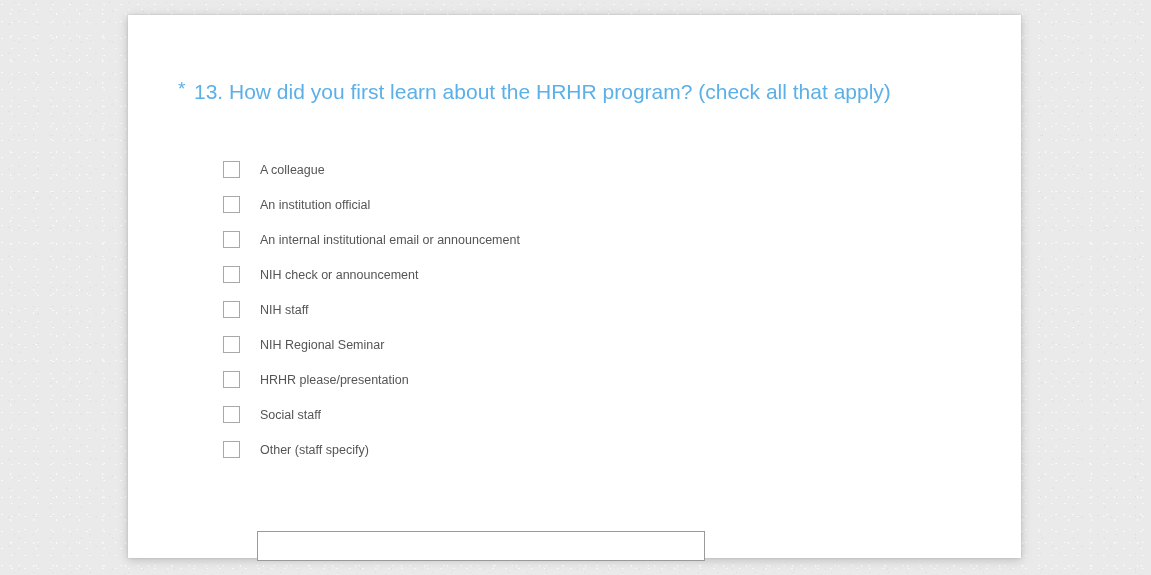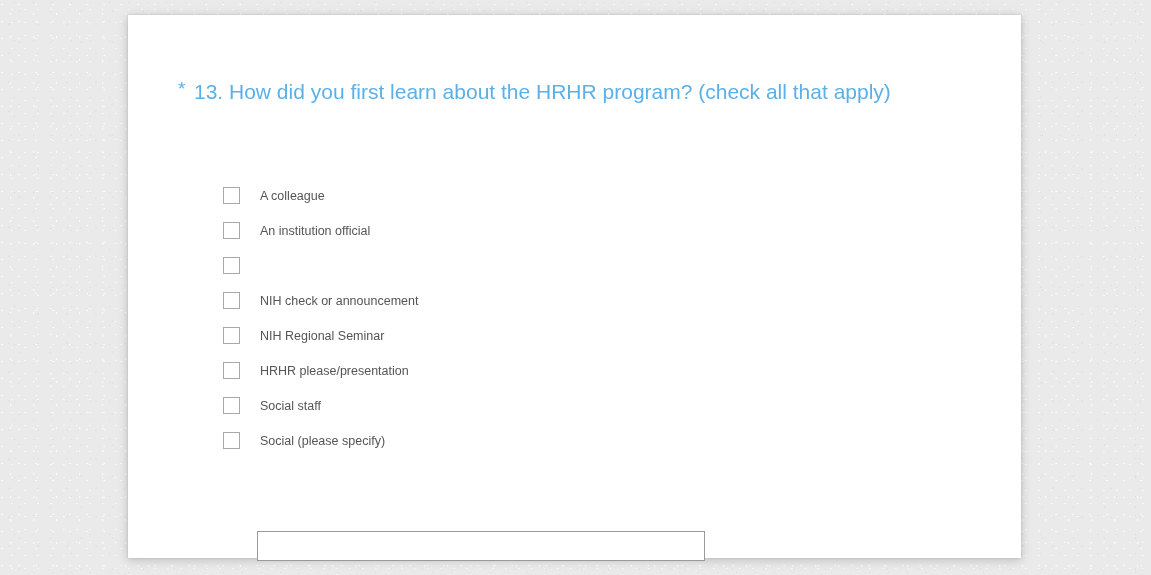--- a/index.html
+++ b/index.html
@@ -66,21 +66,21 @@
     font-size: 19px;
     line-height: 30px;
   }
 
   .options-list {
     margin: 0;
     padding: 0;
     list-style: none;
     position: absolute;
     left: 45px;
-    top: 104px;
+    top: 78px;
     width: 700px;
   }
 
   .option-row {
     height: 35px;
     display: flex;
     align-items: center;
   }
 
   .option-checkbox {
@@ -138,40 +138,45 @@
         <li class="option-row">
           <span class="option-checkbox"></span>
           <span class="option-label">A colleague</span>
         </li>
         <li class="option-row">
           <span class="option-checkbox"></span>
           <span class="option-label">An institution official</span>
         </li>
         <li class="option-row">
           <span class="option-checkbox"></span>
+          <span class="option-label">An internal institutional email or announcement</span>
         </li>
         <li class="option-row">
           <span class="option-checkbox"></span>
           <span class="option-label">NIH check or announcement</span>
+        </li>
+        <li class="option-row">
+          <span class="option-checkbox"></span>
+          <span class="option-label">NIH staff</span>
         </li>
         <li class="option-row">
           <span class="option-checkbox"></span>
           <span class="option-label">NIH Regional Seminar</span>
         </li>
         <li class="option-row">
           <span class="option-checkbox"></span>
           <span class="option-label">HRHR please/presentation</span>
         </li>
         <li class="option-row">
           <span class="option-checkbox"></span>
           <span class="option-label">Social staff</span>
         </li>
         <li class="option-row">
           <span class="option-checkbox"></span>
-          <span class="option-label">Social (please specify)</span>
+          <span class="option-label">Other (staff specify)</span>
         </li>
       </ul>
 
       <div class="other-input-wrap">
         <input class="other-input" type="text" placeholder="" style="">
       </div>
 
     </div>
 
   </div>

